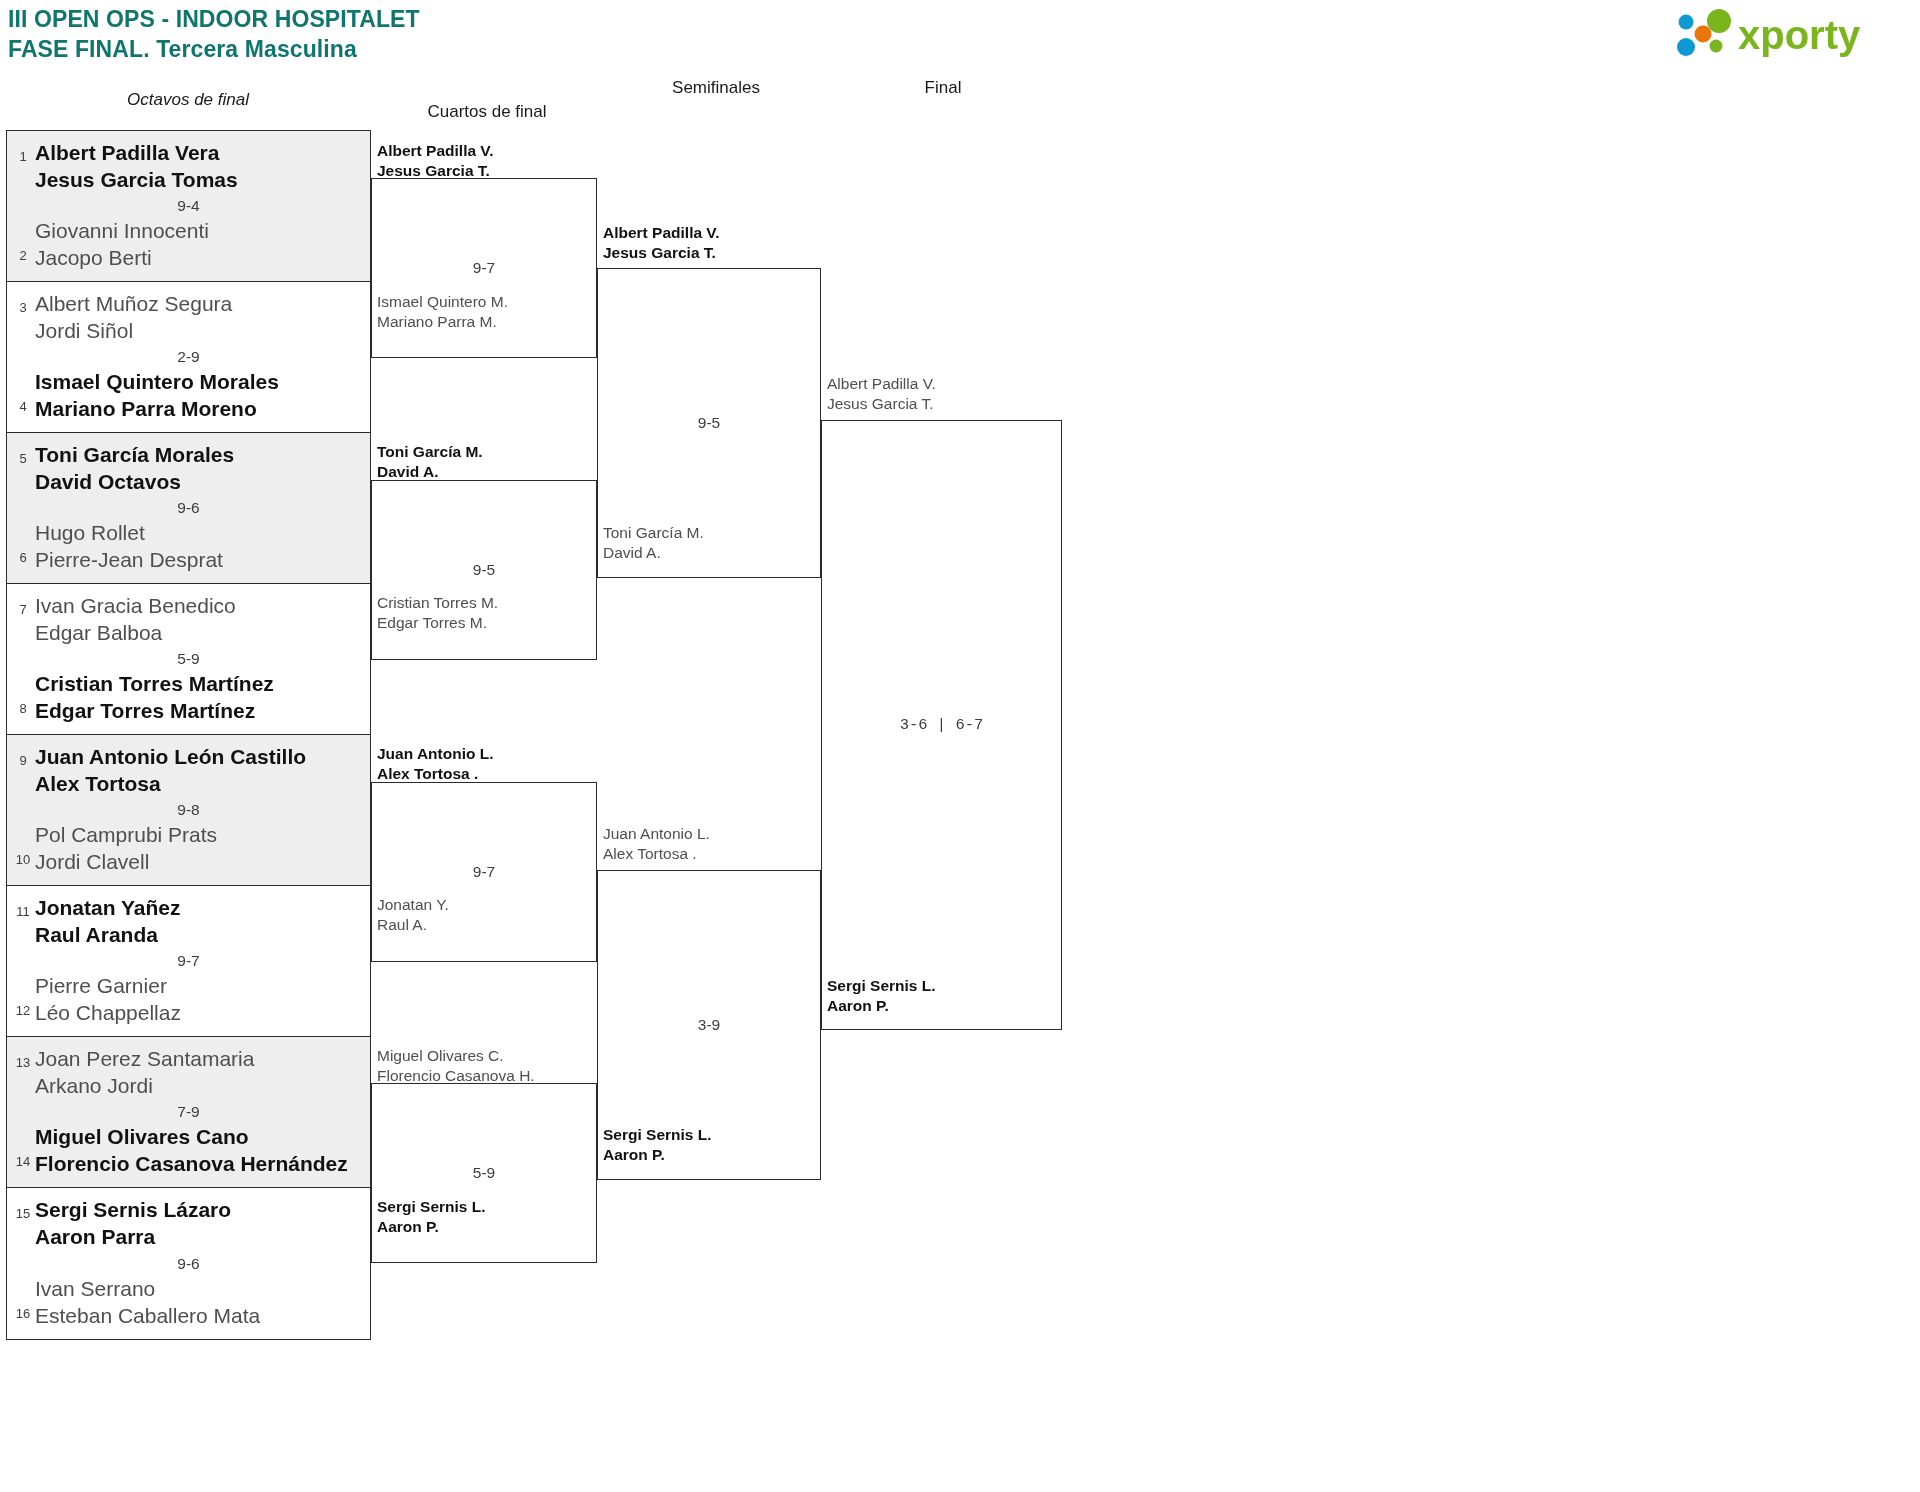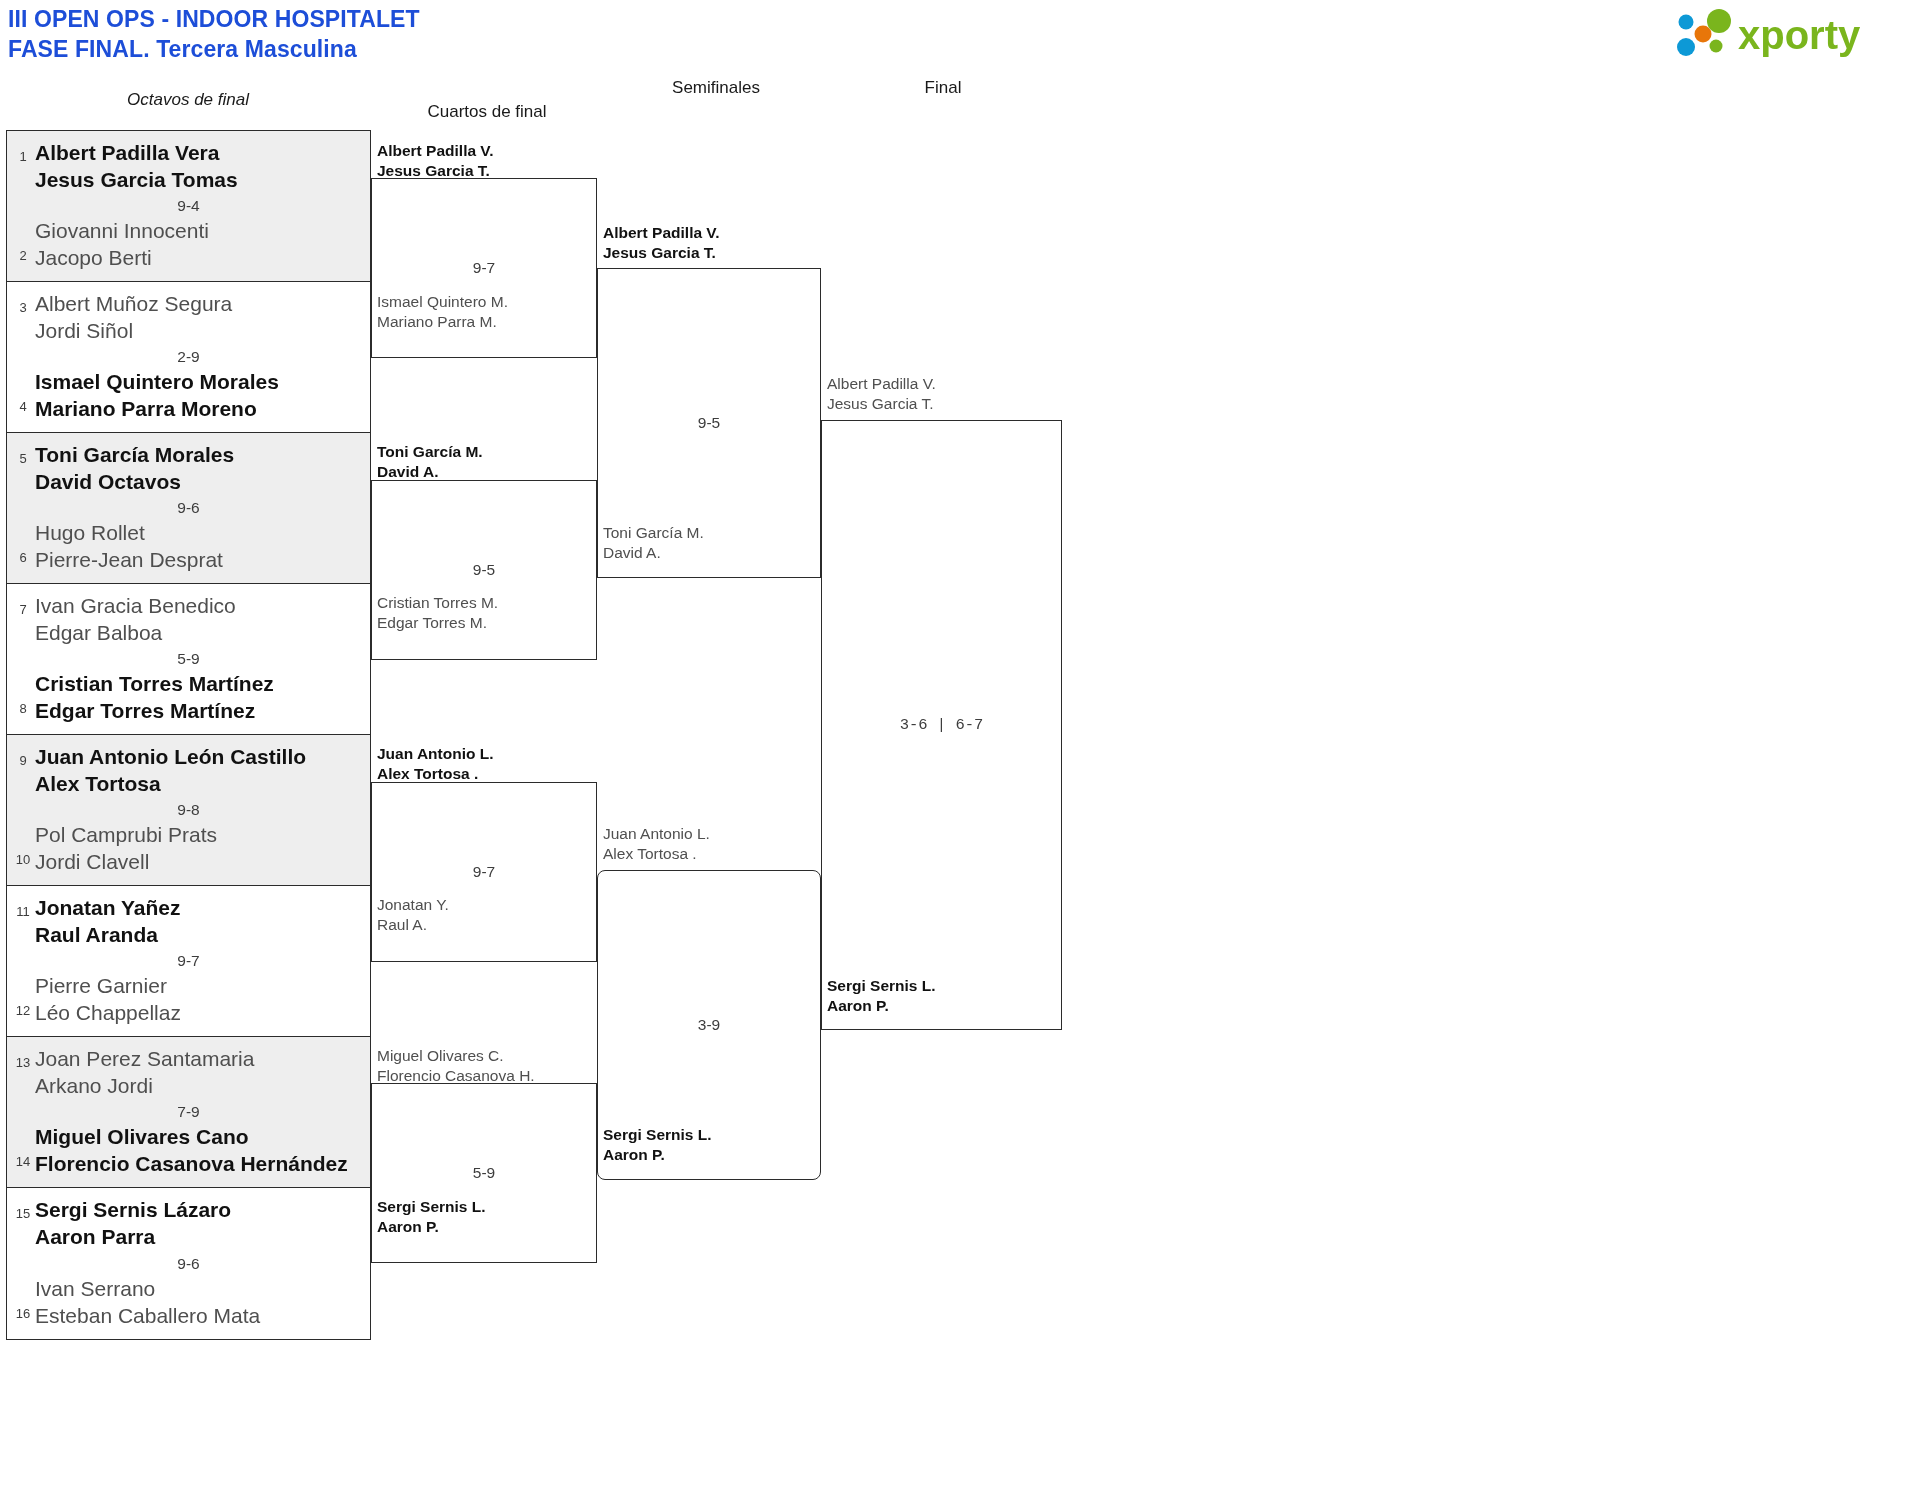--- a/index.html
+++ b/index.html
@@ -16,21 +16,21 @@
     background: #ffffff;
     overflow: hidden;
   }
 
   
   .title-block {
     position: absolute;
     left: 8px; top: 4px;
     font-size: 23px;
     font-weight: 700;
-    color: #1d4ed8;
+    color: #0f766e;
     line-height: 1.32;
     letter-spacing: 0.1px;
   }
   .title-line { display: block; white-space: nowrap; }
 
   
   .logo {
     position: absolute;
     right: 18px; top: 8px;
     width: 230px; height: 52px;
@@ -322,21 +322,21 @@
   </div>
   <div class="br-name" style="left:603px; top:523px;">
     <span class="ln">Toni García M.</span>
     <span class="ln">David A.</span>
   </div>
 
   <div class="br-name" style="left:603px; top:824px;">
     <span class="ln">Juan Antonio L.</span>
     <span class="ln">Alex Tortosa .</span>
   </div>
-  <div class="br-box" style="left:597px; top:870px; width:224px; height:310px;border-radius:8px;">
+  <div class="br-box" style="left:597px; top:870px; width:224px; height:310px;">
     <div class="br-score">3-9</div>
   </div>
   <div class="br-name winner" style="left:603px; top:1125px;">
     <span class="ln">Sergi Sernis L.</span>
     <span class="ln">Aaron P.</span>
   </div>
 
   <div class="br-name" style="left:827px; top:374px;">
     <span class="ln">Albert Padilla V.</span>
     <span class="ln">Jesus Garcia T.</span>

